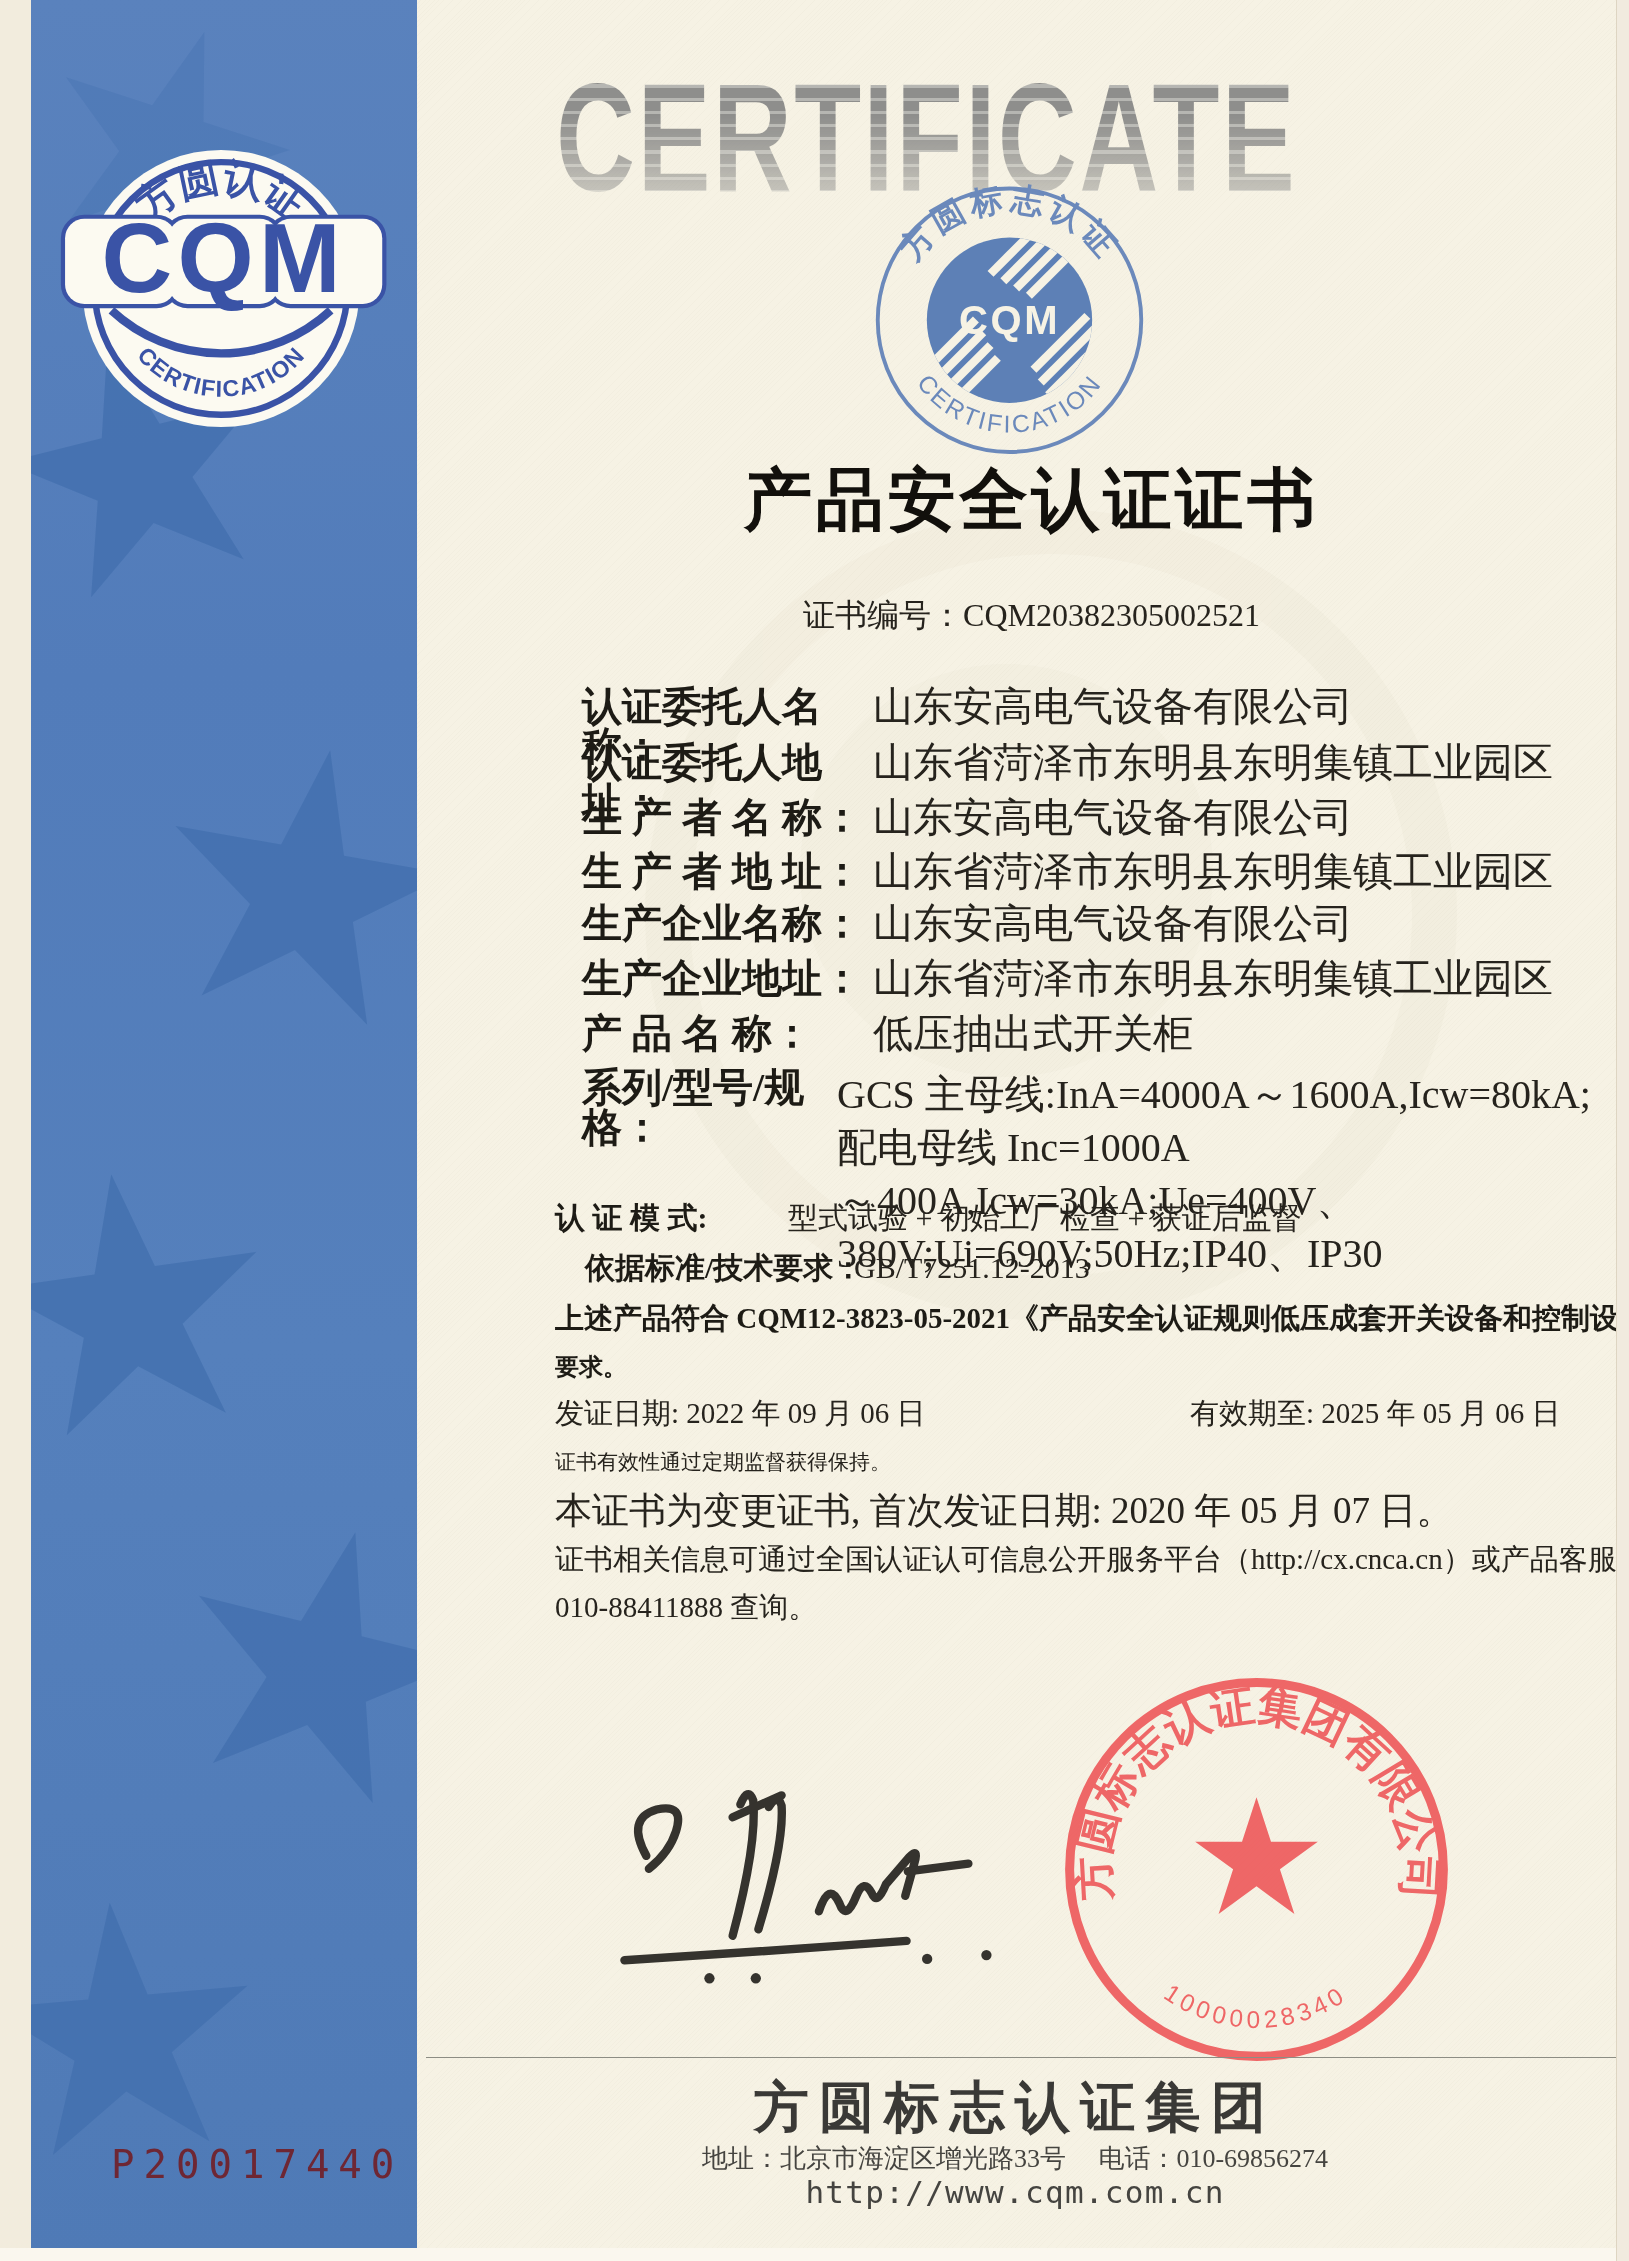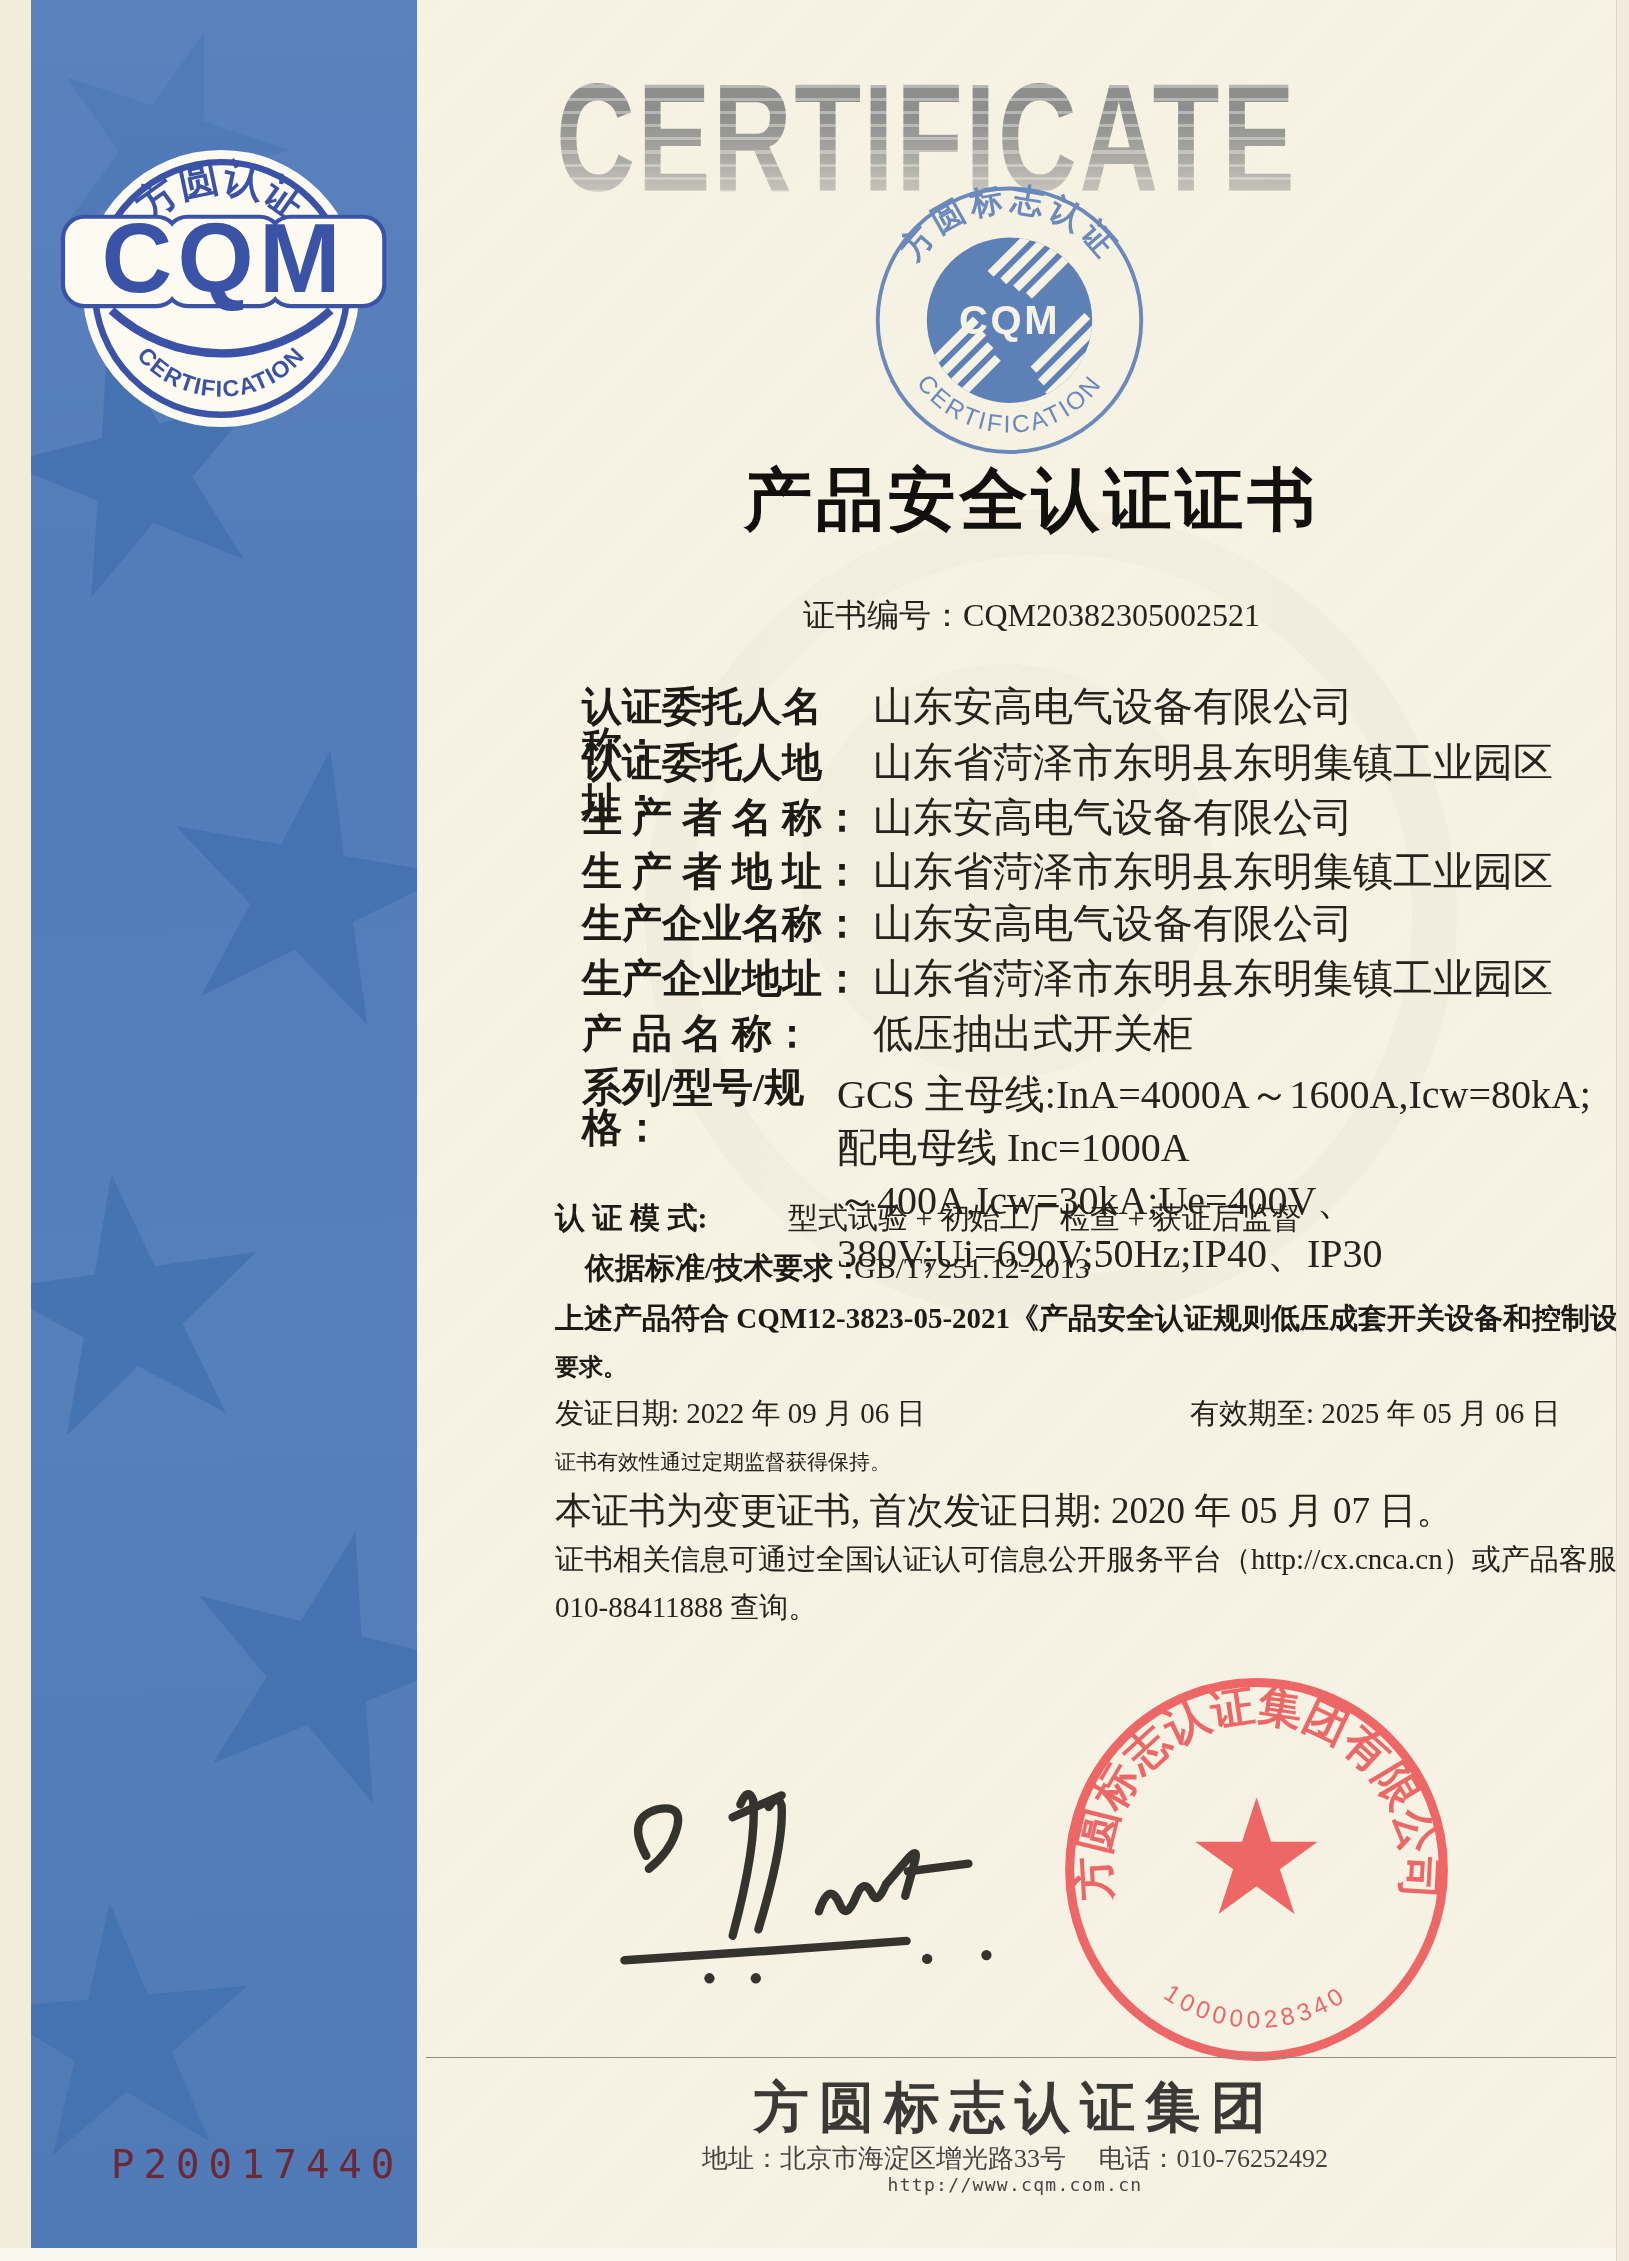--- a/index.html
+++ b/index.html
@@ -53,21 +53,21 @@
   .line{position:absolute;font-size:30px;line-height:39px;white-space:nowrap;}
   .b{font-weight:bold;color:#1d1b15;}
 
   .micro-line{position:absolute;left:426px;top:2057px;width:1194px;height:1.3px;background:#8d8d84;}
 
   .footer-company{position:absolute;left:580px;top:2071px;width:870px;text-align:center;
     font-size:55px;font-weight:bold;letter-spacing:10.3px;color:#3a3936;}
   .footer-small{position:absolute;left:580px;top:2141px;width:870px;text-align:center;
     font-size:26px;color:#454440;font-family:"Liberation Serif","DejaVu Serif",serif;}
   .footer-url{position:absolute;left:580px;top:2174px;width:870px;text-align:center;
-    font-size:18px;letter-spacing:1.3px;color:#454440;font-family:"DejaVu Sans Mono","Liberation Mono",monospace;}
+    font-size:31px;letter-spacing:1.3px;color:#454440;font-family:"DejaVu Sans Mono","Liberation Mono",monospace;}
   .serial{position:absolute;left:111px;top:2142px;font-size:39px;letter-spacing:9px;color:#6e2734;
     font-family:"DejaVu Sans Mono","Liberation Mono",monospace;}
 
   .sig{position:absolute;left:606px;top:1767px;}
   .stamp{position:absolute;left:1063px;top:1671px;opacity:.88;}
   .logo-left{position:absolute;left:39px;top:117px;}
   .badge{position:absolute;left:870px;top:182px;}
 </style>
 </head>
 <body>
@@ -257,20 +257,20 @@
       <textPath href="#st-top" startOffset="50%" text-anchor="middle">方圆标志认证集团有限公司</textPath>
     </text>
     <polygon fill="#ee5456" points="300,196 322.5,265.1 395.1,265.1 336.3,307.8 358.8,376.9 300,334.2 241.2,376.9 263.7,307.8 204.9,265.1 277.5,265.1"></polygon>
     <text font-family="Liberation Sans, DejaVu Sans, sans-serif" font-size="38" letter-spacing="7" fill="#ee5456">
       <textPath href="#st-bot" startOffset="50%" text-anchor="middle">1100000283409</textPath>
     </text>
   </svg>
 
   <div class="micro-line"></div>
   <div class="footer-company">方圆标志认证集团</div>
-  <div class="footer-small">地址：北京市海淀区增光路33号　 电话：010-76252492</div>
+  <div class="footer-small">地址：北京市海淀区增光路33号　 电话：010-69856274</div>
   <div class="footer-url">http://www.cqm.com.cn</div>
   <div class="serial">P20017440</div>
 
   <div class="bottom-strip"></div>
   <div class="right-edge"></div>
 </div>
 
 
 </body></html>

